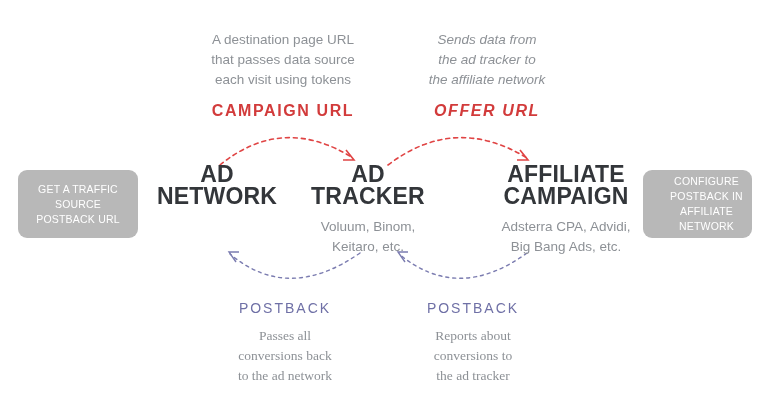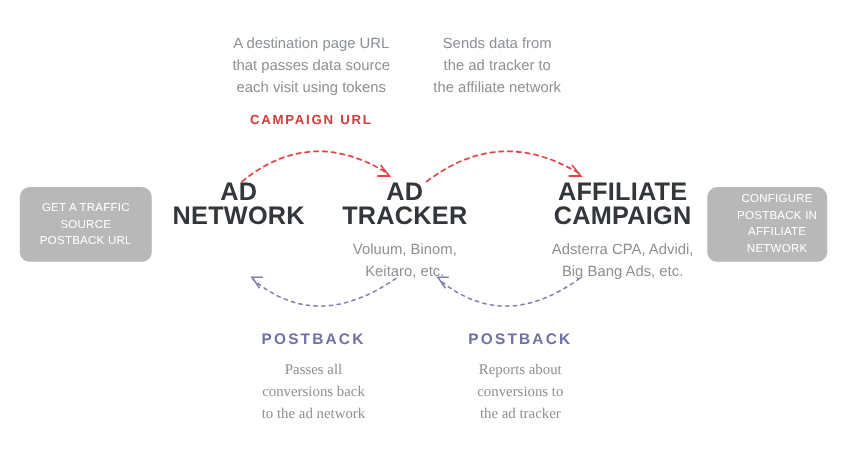--- a/index.html
+++ b/index.html
@@ -70,37 +70,37 @@
     box-sizing: border-box;
   }
   .flow-desc {
     font-size: 13.5px;
     color: #8d9196;
     line-height: 20px;
     white-space: pre-line;
   }
   .flow-key-red {
     margin-top: 12px;
-    font-size: 12px;
+    font-size: 16px;
     font-weight: bold;
     letter-spacing: 1.6px;
     color: #d23b3b;
   }
   #flow-campaign { left: 190px; top: 30px; width: 186px; }
-  #flow-offer    { left: 366px; top: 30px; width: 172px; }
+  #flow-offer    { left: 401px; top: 30px; width: 172px; font-style: italic; }
 
   
   .flow-bottom {
     position: absolute;
     text-align: center;
     box-sizing: border-box;
   }
   .flow-key-purple {
     font-size: 14px;
-    font-weight: bold;
+    font-weight: normal;
     letter-spacing: 2px;
     color: #6f70a6;
   }
   .flow-desc-bottom {
     margin-top: 10px;
     font-size: 13.5px;
     color: #8d9196;
     line-height: 20px;
     white-space: pre-line;
     font-family: Liberation Serif, serif;
@@ -177,20 +177,21 @@
     <div class="flow-desc">A destination page URL
 that passes data source
 each visit using tokens</div>
     <div class="flow-key-red">CAMPAIGN URL</div>
   </div>
 
   <div id="flow-offer" class="flow-top">
     <div class="flow-desc">Sends data from
 the ad tracker to
 the affiliate network</div>
+    <div class="flow-key-red">OFFER URL</div>
   </div>
 
   <div id="flow-postback-1" class="flow-bottom">
     <div class="flow-key-purple">POSTBACK</div>
     <div class="flow-desc-bottom">Passes all
 conversions back
 to the ad network</div>
   </div>
 
   <div id="flow-postback-2" class="flow-bottom">

